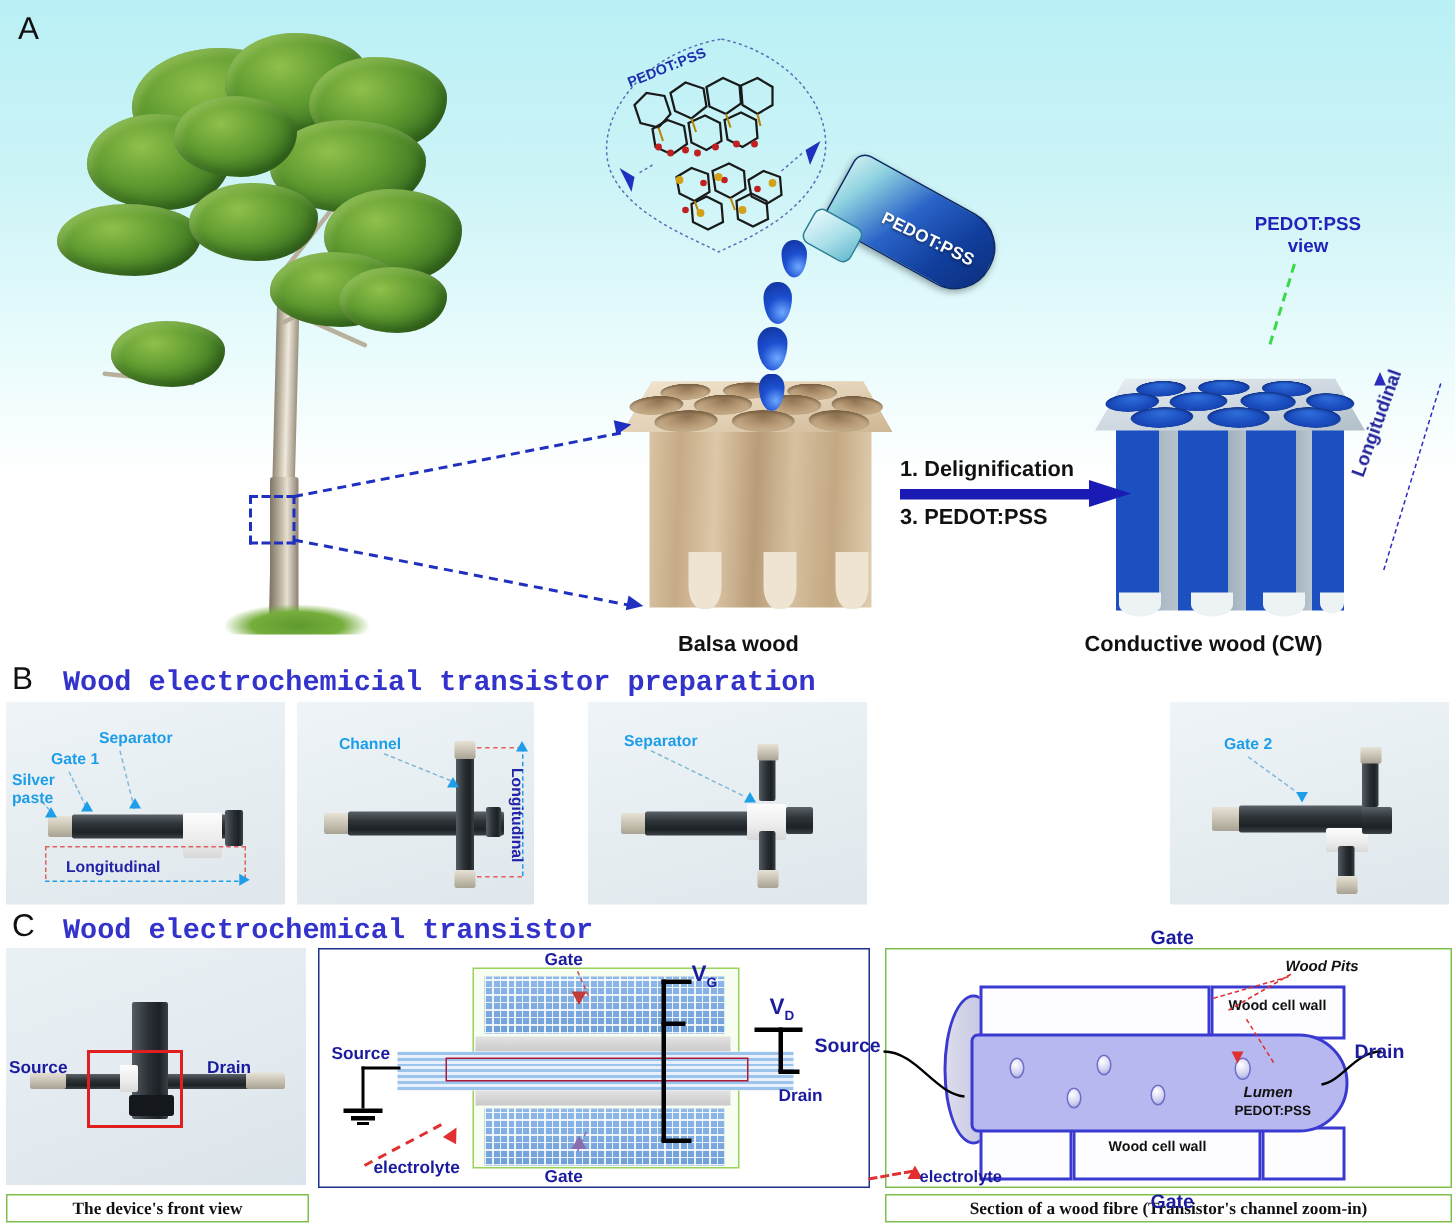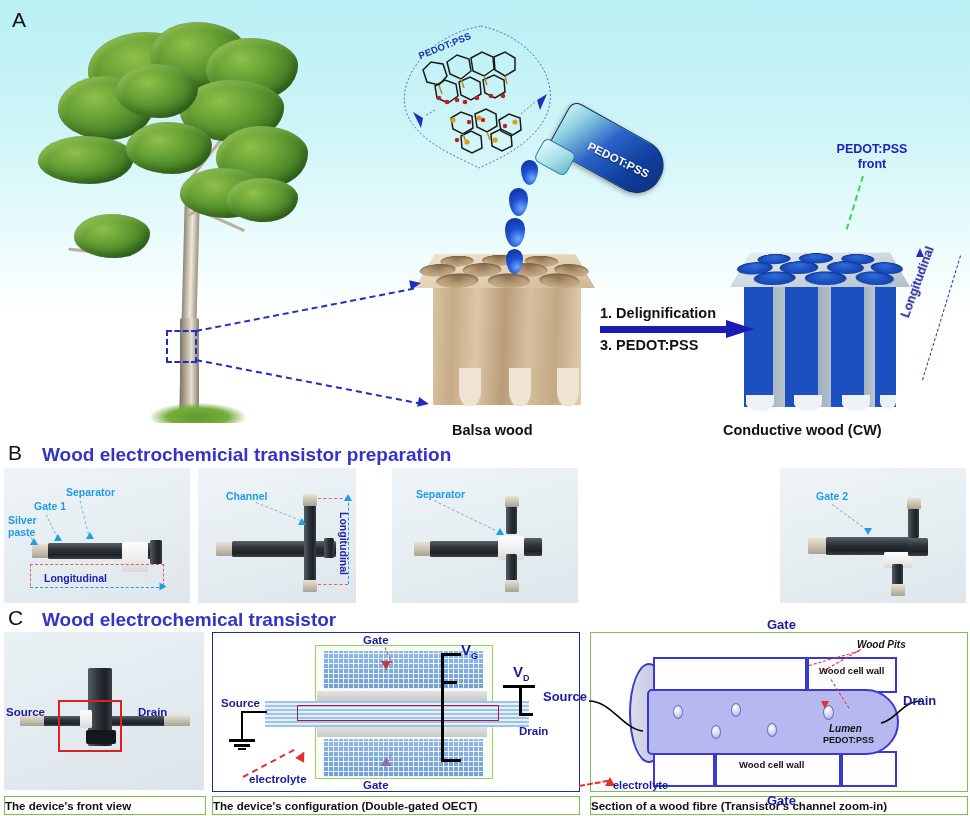--- a/index.html
+++ b/index.html
@@ -5,21 +5,21 @@
   html,body{margin:0;padding:0;background:#fff;}
   body{width:970px;height:816px;position:relative;overflow:hidden;
        font-family:"Liberation Sans",sans-serif;-webkit-font-smoothing:antialiased;}
 
   .fig{position:absolute;left:0;top:0;width:970px;height:816px;background:#fff;}
 
   
   #panelA{position:absolute;left:0;top:0;width:970px;height:440px;
           background:linear-gradient(180deg,#b9f0f5 0%,#cdf4f7 28%,#e8fbfc 52%,#ffffff 72%,#ffffff 100%);}
   .plabel{position:absolute;font-size:21px;color:#111;font-weight:400;z-index:40;}
-  .ptitle{position:absolute;font-size:19px;color:#3333cc;font-weight:700;z-index:40;white-space:nowrap;}
+  .ptitle{position:absolute;font-size:19px;color:#3333cc;font-weight:700;z-index:40;white-space:nowrap;font-family:Liberation Mono, monospace;}
 
   
   #tree{position:absolute;left:30px;top:18px;width:268px;height:400px;}
   .trunk{position:absolute;left:152px;top:178px;width:15px;height:218px;
          background:linear-gradient(90deg,#8e8574,#cfc7b4 35%,#efe9dd 55%,#9a907c);
          border-radius:3px;transform:skewX(-1.5deg);}
   .trunk2{position:absolute;left:150px;top:300px;width:19px;height:96px;
          background:linear-gradient(90deg,#7e7564,#c3bba8 40%,#e6e0d2 60%,#8a8070);border-radius:2px;}
   .grass{position:absolute;left:120px;top:385px;width:96px;height:20px;
          background:radial-gradient(ellipse at 50% 70%,#5f9a30 0%,#76ae3c 45%,rgba(120,175,60,0) 72%);}
@@ -115,21 +115,21 @@
   
   #panelC{position:absolute;left:0;top:608px;width:970px;height:208px;background:#fff;}
   .cbox{position:absolute;top:24px;height:158px;}
   #cL{left:4px;width:200px;background:linear-gradient(160deg,#eaf1f5,#e2eaef 60%,#dbe4ea);}
   #cM{left:212px;width:366px;border:1.6px solid #1b2f8f;background:#fff;}
   #cR{left:590px;width:376px;border:1.6px solid #7fbf4f;background:#fff;}
   .clab{position:absolute;font-size:11.5px;font-weight:700;color:#1b1b9e;z-index:12;white-space:nowrap;}
   .redbox{position:absolute;border:2.2px solid #e02020;z-index:11;}
   .reddash{position:absolute;height:0;border-top:2.2px dashed #e03030;transform-origin:left center;z-index:13;}
   .capbar{position:absolute;top:188px;height:17px;border:1.3px solid #7fbf4f;background:#fff;
-          display:flex;align-items:center;}
+          display:flex;align-items:center;justify-content:center;font-family:Liberation Serif, serif;}
   .captxt{font-size:11.5px;font-weight:700;color:#111;white-space:nowrap;}
 
   
   .gatepad{position:absolute;background:
       repeating-linear-gradient(0deg,rgba(255,255,255,.85) 0 1px,transparent 1px 5px),
       repeating-linear-gradient(90deg,rgba(255,255,255,.85) 0 1px,transparent 1px 5px),
       linear-gradient(180deg,#8fb8e8,#6f9fd8);}
   .greybar{position:absolute;background:linear-gradient(180deg,#e3e3e3,#c9c9c9);}
   .chanbar{position:absolute;background:repeating-linear-gradient(180deg,#9cc3ec 0 2px,#e8f1fb 2px 4px);}
   .redline{position:absolute;border:1.4px solid #b01838;}
@@ -283,21 +283,21 @@
         <div class="cpore" style="left:74px;top:44px;width:44px;height:25px;"></div>
         <div class="cpore" style="left:128px;top:44px;width:40px;height:25px;"></div>
       </div>
       <div class="cwbot" style="left:16px;top:180px;width:28px;height:16px;"></div>
       <div class="cwbot" style="left:64px;top:180px;width:28px;height:16px;"></div>
       <div class="cwbot" style="left:112px;top:180px;width:28px;height:16px;"></div>
       <div class="cwbot" style="left:150px;top:180px;width:16px;height:14px;"></div>
     </div>
     <div id="layerLbl">
       <span>PEDOT:PSS</span><br>
-      <span>front</span>
+      <span>view</span>
     </div>
     <div id="layerLine"></div>
     <div id="longArrow"></div>
     <div class="arrowhead" style="left:916px;top:248px;border-left:4px solid transparent;border-right:4px solid transparent;border-bottom:9px solid #2b2bbf;"></div>
     <div id="longLbl">Longitudinal</div>
     <div class="capA" style="left:712px;top:422px;margin-left:11px;">Conductive wood (CW)</div>
   </div>
 
   <div id="panelB">
     <div class="plabel" style="left:8px;top:1px;">B</div>
@@ -475,21 +475,18 @@
 
       <div class="clab" style="left:22px;top:146px;font-size:11px;color:#1b1b9e;">electrolyte</div>
       <div class="reddash" style="left:-12px;top:152px;width:30px;transform:rotate(-10deg);"></div>
       <div style="position:absolute;left:14px;top:144px;width:0;height:0;border-left:5px solid transparent;border-right:5px solid transparent;border-bottom:9px solid #e03030;"></div>
       <div class="clab" style="left:176px;top:160px;font-size:13px;">Gate</div>
     </div>
 
     <div class="capbar" style="left:4px;width:200px;">
       <span class="captxt">The device's front view</span>
     </div>
-    <div class="capbar" style="left:212px;width:366px;">
-      <span class="captxt">The device's configuration (Double-gated OECT)</span>
-    </div>
     <div class="capbar" style="left:590px;width:376px;">
       <span class="captxt">Section of a wood fibre (Transistor's channel zoom-in)</span>
     </div>
   </div>
 
 </div>
 
 </body></html>

